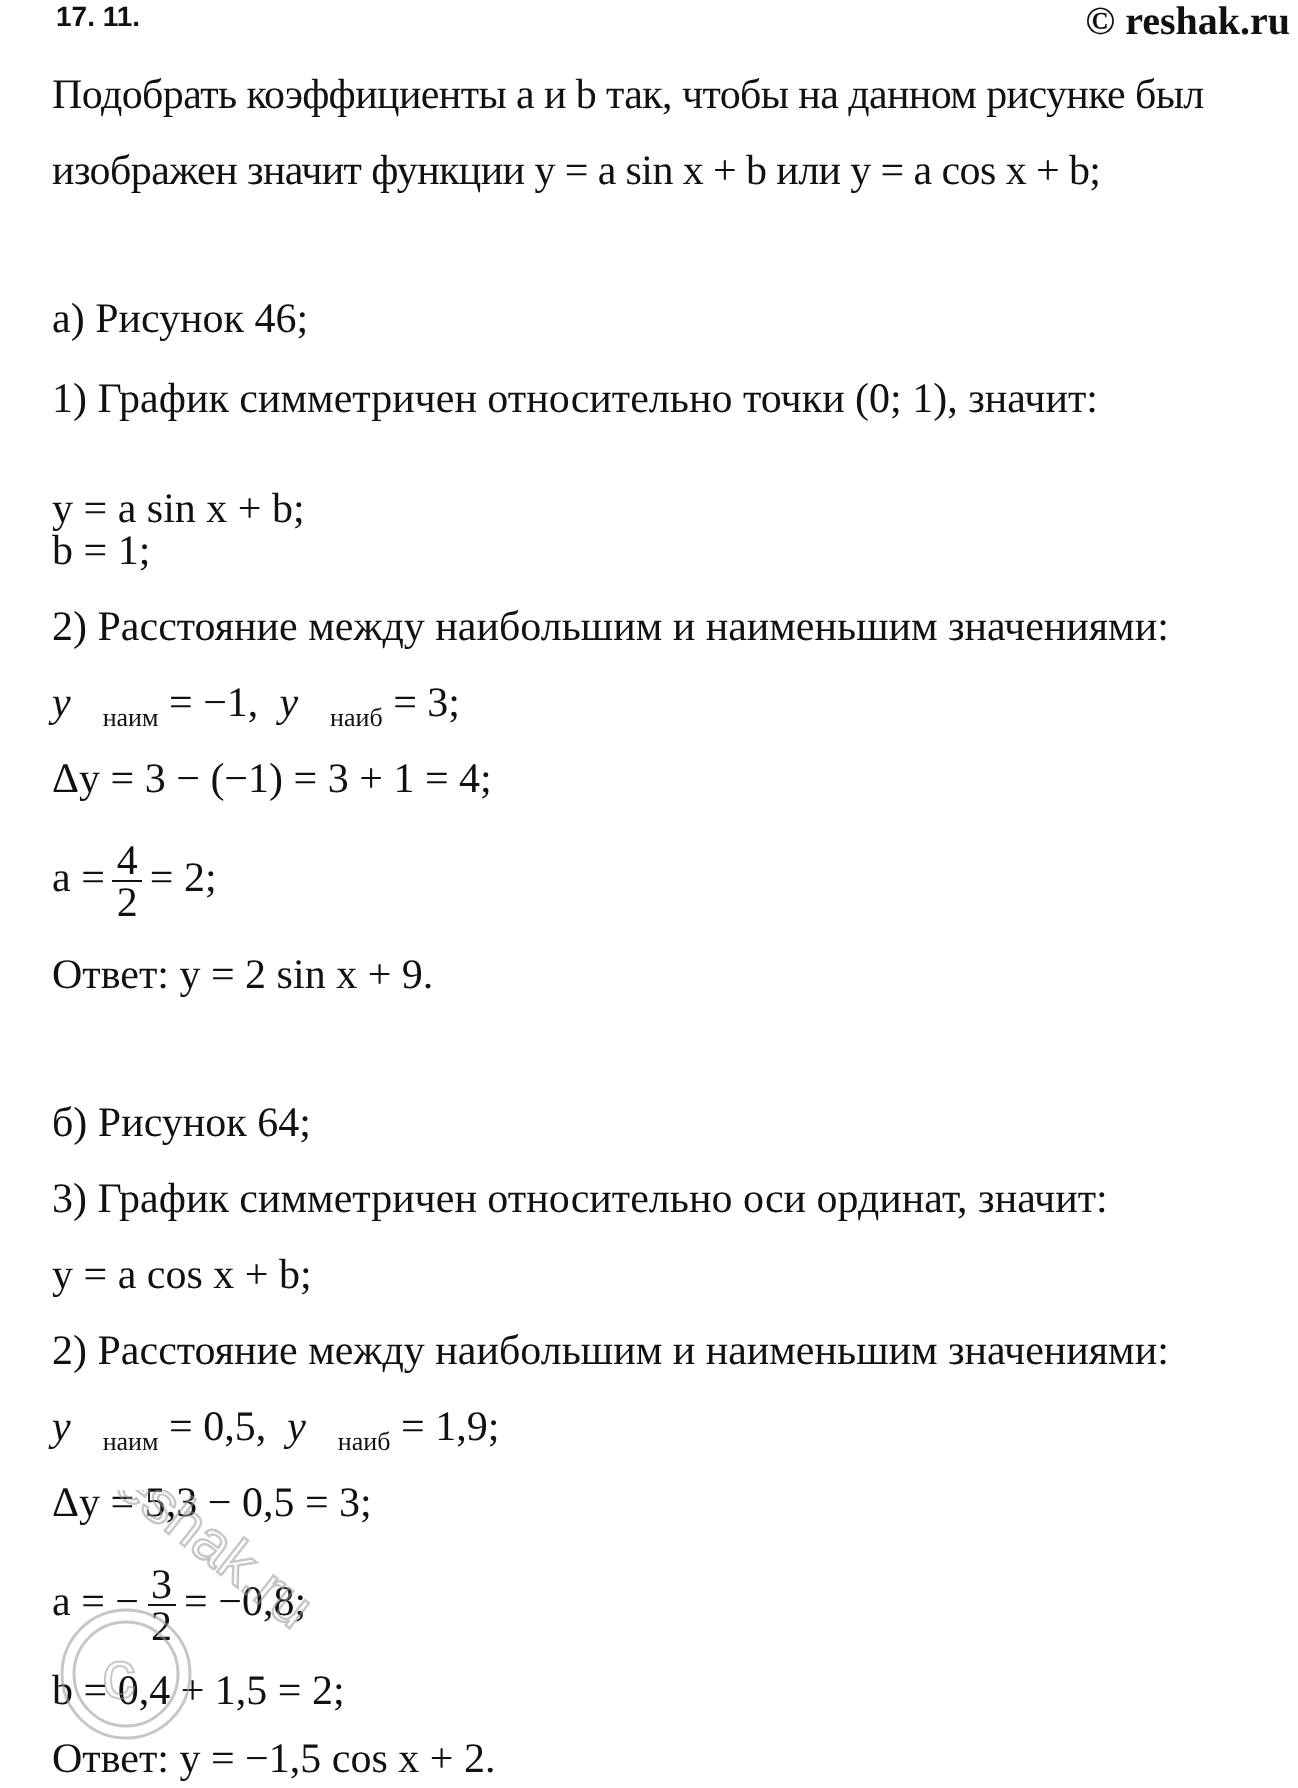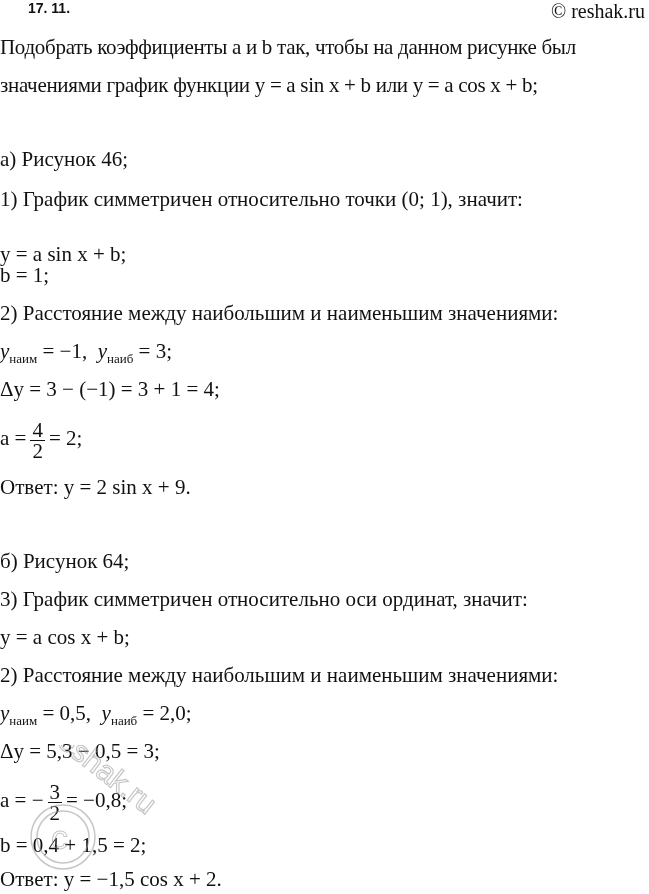--- a/index.html
+++ b/index.html
@@ -3,64 +3,64 @@
 <meta charset="utf-8">
 <style>
   html, body { margin: 0; padding: 0; background: #ffffff; }
   body {
     width: 649px; height: 894px; position: relative; overflow: hidden;
     font-family: "Liberation Serif", "DejaVu Serif", serif;
     color: #111;
   }
   .line {
     position: absolute; left: 0; white-space: nowrap;
-    font-size: 21px; line-height: 26px;
+    font-size: 21px; line-height: 26px; padding-left: 26px;
   }
   .cond { letter-spacing: -0.3px; }
   .num { position: absolute; left: 0; top: 0; font-family: "Liberation Sans", "DejaVu Sans", sans-serif; font-weight: bold; font-size: 14px; margin-left: 28px; }
-  .copy { position: absolute; right: 4px; top: 0; font-size: 20px; }
+  .copy { position: absolute; right: 4px; top: 0; font-size: 20px; font-weight: bold; }
   i { font-style: italic; }
-  sub { font-size: 13px; font-style: normal; vertical-align: -5px; }
+  sub { font-size: 13px; font-style: normal; vertical-align: -5px; margin-left: 16px; }
   .frac { display: inline-block; vertical-align: middle; text-align: center; margin: 0 4px; line-height: 20px; }
   .frac span { display: block; }
   .frac .top { border-bottom: 1px solid #111; padding: 0 2px; }
   .wm {
     position: absolute; left: 15px; top: 745px; width: 140px; height: 140px;
     pointer-events: none; opacity: 0.55;
   }
 </style>
 </head>
 <body>
 
 <div class="num">17. 11.</div>
 <div class="copy">© reshak.ru</div>
 
 <div class="line cond" style="top:34px">Подобрать коэффициенты a и b так, чтобы на данном рисунке был</div>
-<div class="line cond" style="top:72px">значениями график функции y = a sin x + b или y = a cos x + b;</div>
+<div class="line cond" style="top:72px">изображен значит функции y = a sin x + b или y = a cos x + b;</div>
 
 <div class="line" style="top:146px">а) Рисунок 46;</div>
 <div class="line" style="top:186px">1) График симметричен относительно точки (0;  1), значит:</div>
 <div class="line" style="top:241px">y = a sin x + b;</div>
 <div class="line" style="top:262px">b = 1;</div>
 <div class="line" style="top:300px">2) Расстояние между наибольшим и наименьшим значениями:</div>
 <div class="line" style="top:338px">
   <i>y</i><sub>наим</sub><span> = −1,</span>&nbsp;&nbsp;<i>y</i><sub>наиб</sub><span> = 3;</span>
 </div>
 <div class="line" style="top:376px">Δy = 3 − (−1) = 3 + 1 = 4;</div>
 <div class="line" style="top:420px">
   <span>a =</span><span class="frac"><span class="top">4</span><span>2</span></span><span>= 2;</span>
 </div>
 <div class="line" style="top:474px">Ответ:  y = 2 sin x + 9.</div>
 
 <div class="line" style="top:548px">б) Рисунок 64;</div>
 <div class="line" style="top:586px">3) График симметричен относительно оси ординат, значит:</div>
 <div class="line" style="top:624px">y = a cos x + b;</div>
 <div class="line" style="top:662px">2) Расстояние между наибольшим и наименьшим значениями:</div>
 <div class="line" style="top:700px">
-  <i>y</i><sub>наим</sub><span> = 0,5,</span>&nbsp;&nbsp;<i>y</i><sub>наиб</sub><span> = 2,0;</span>
+  <i>y</i><sub>наим</sub><span> = 0,5,</span>&nbsp;&nbsp;<i>y</i><sub>наиб</sub><span> = 1,9;</span>
 </div>
 <div class="line" style="top:738px">Δy = 5,3 − 0,5 = 3;</div>
 <div class="line" style="top:782px">
   <span>a = −</span><span class="frac"><span class="top">3</span><span>2</span></span><span>= −0,8;</span>
 </div>
 <div class="line" style="top:832px">b = 0,4 + 1,5 = 2;</div>
 <div class="line" style="top:866px">Ответ:  y = −1,5 cos x + 2.</div>
 
 <svg class="wm" viewBox="0 0 140 140">
   <circle cx="48" cy="92" r="32" fill="none" stroke="#999" stroke-width="1.5"></circle>

